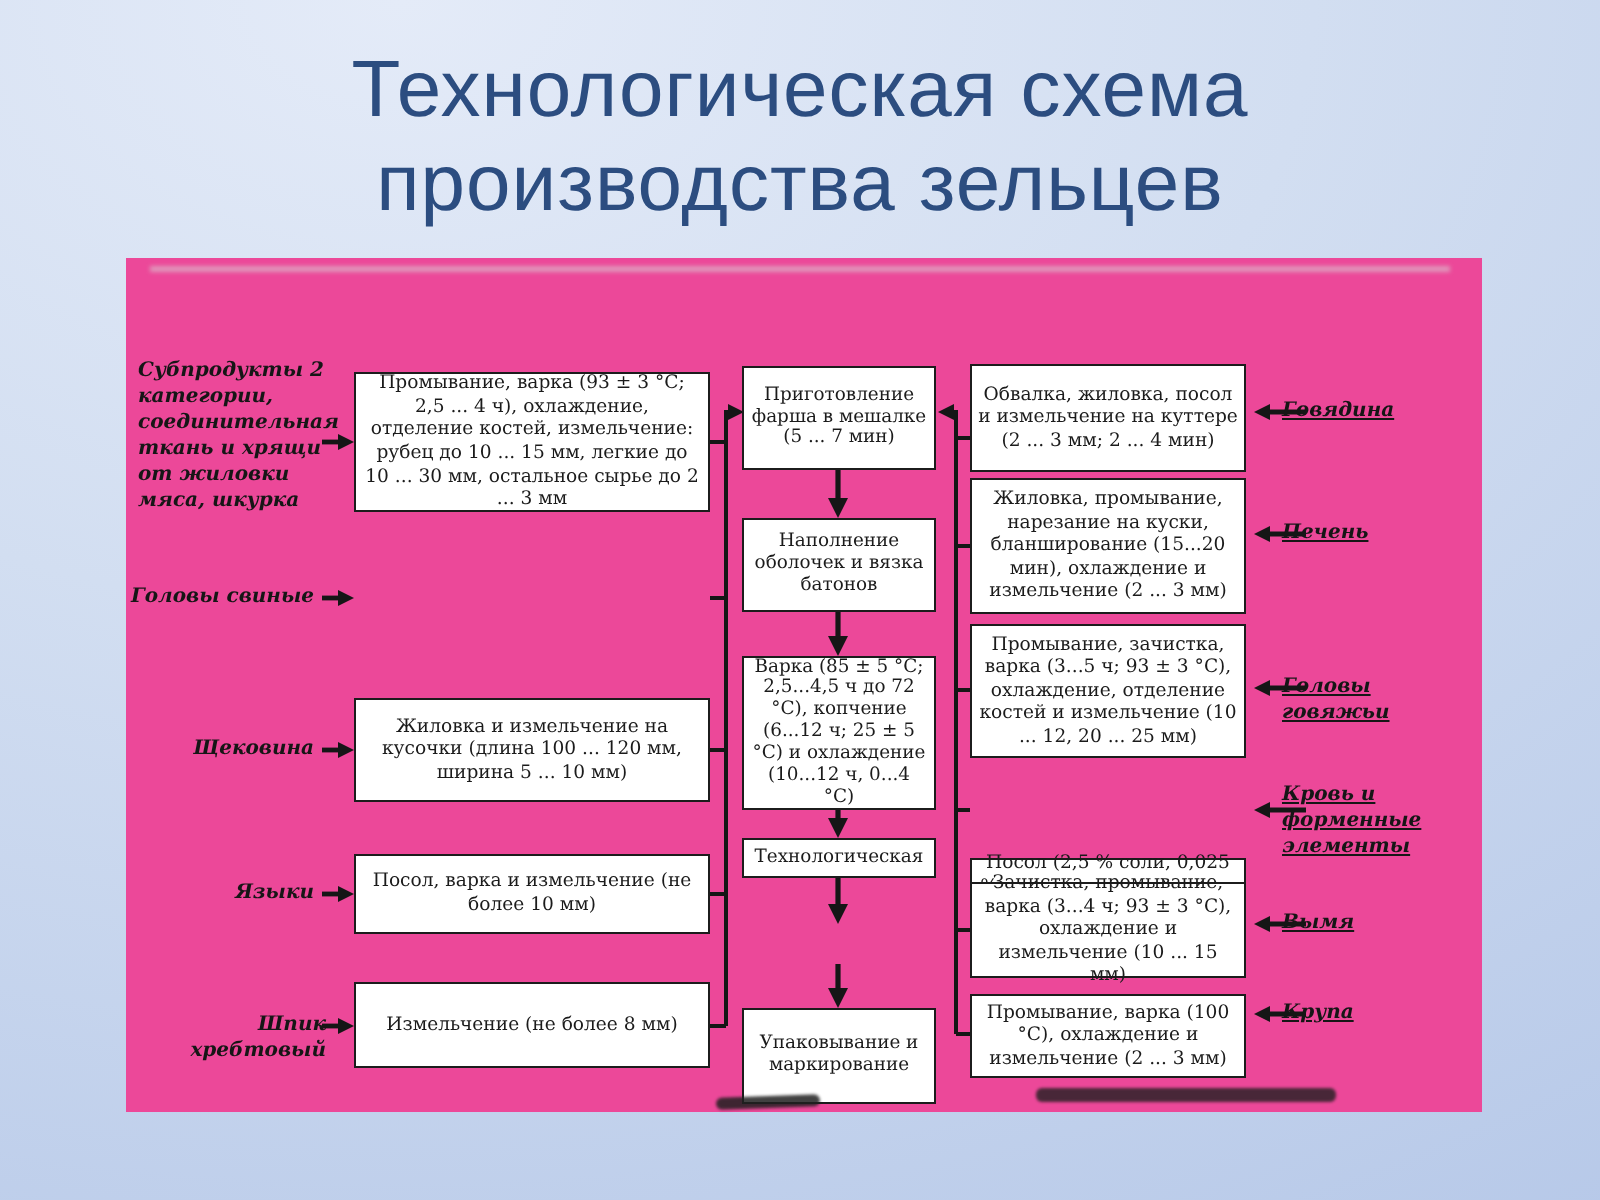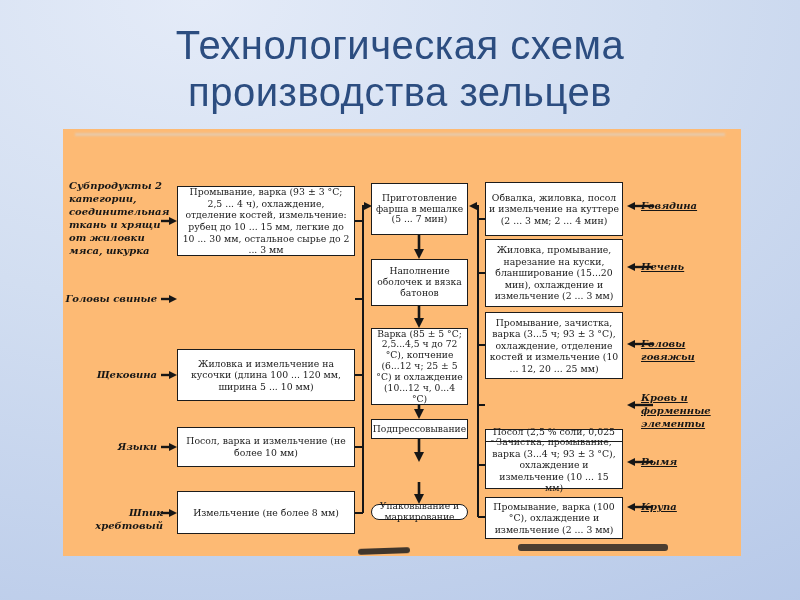--- a/index.html
+++ b/index.html
@@ -7,21 +7,21 @@
     width:800px; height:600px; overflow:hidden; position:relative;
     background: radial-gradient(150% 135% at 25% 0%, #e4ebf8 0%, #d2def1 38%, #b2c5e7 100%);
     font-family:"Liberation Sans", sans-serif;
   }
   .title {
     position:absolute; left:0; top:22px; width:800px; text-align:center;
     color:#2c4d80; font-size:40px; line-height:47px; letter-spacing:.5px;
   }
   .panel {
     position:absolute; left:63px; top:129px; width:678px; height:427px;
-    background:#fdba74;
+    background:#ec4899;
   }
   .box {
     position:absolute; box-sizing:border-box; border:1.8px solid #1c1c1c; background:#fff;
     display:flex; align-items:center; justify-content:center; text-align:center;
     font-family:"DejaVu Serif", serif; color:#1b1b1b; padding:1px 3px;
   }
   .lbox { left:114px; width:178px; font-size:9.3px; line-height:1.24; }
   .cbox { left:308px; width:97px;  font-size:9.2px; line-height:1.18; }
   .rbox { left:422px; width:138px; font-size:9.3px; line-height:1.24; }
   .src {
@@ -90,22 +90,22 @@
   <div class="src l" style="left:0;top:377px;width:100px;">Шпик хребтовый</div>
 
   <div class="box lbox" style="top:57px;height:70px;">Промывание, варка (93 ± 3 °С; 2,5 ... 4 ч), охлаждение, отделение костей, измельчение: рубец до 10 ... 15 мм, легкие до 10 ... 30 мм, остальное сырье до 2 ... 3 мм</div>
   <div class="box lbox" style="top:220px;height:52px;">Жиловка и измельчение на кусочки (длина 100 ... 120 мм, ширина 5 ... 10 мм)</div>
   <div class="box lbox" style="top:298px;height:40px;">Посол, варка и измельчение (не более 10 мм)</div>
   <div class="box lbox" style="top:362px;height:43px;">Измельчение (не более 8 мм)</div>
 
   <div class="box cbox" style="top:54px;height:52px;">Приготовление фарша в мешалке (5 ... 7 мин)</div>
   <div class="box cbox" style="top:130px;height:47px;">Наполнение оболочек и вязка батонов</div>
   <div class="box cbox" style="top:199px;height:77px;">Варка (85 ± 5 °С; 2,5...4,5 ч до 72 °С), копчение (6...12 ч; 25 ± 5 °С) и охлаждение (10...12 ч, 0...4 °С)</div>
-  <div class="box cbox" style="top:290px;height:20px;">Подпрессовывание</div>
-  <div class="box cbox" style="top:375px;height:16px;border-radius:15px;">Упаковывание и маркирование</div>
+  <div class="box cbox" style="top:290px;height:20px;">Технологическая</div>
+  <div class="box cbox" style="top:375px;height:48px;">Упаковывание и маркирование</div>
 
   <div class="box rbox" style="top:53px;height:54px;">Обвалка, жиловка, посол и измельчение на куттере (2 ... 3 мм; 2 ... 4 мин)</div>
   <div class="box rbox" style="top:110px;height:68px;">Жиловка, промывание, нарезание на куски, блан­ширование (15...20 мин), охлаждение и измельчение (2 ... 3 мм)</div>
   <div class="box rbox" style="top:183px;height:67px;">Промывание, зачистка, варка (3...5 ч; 93 ± 3 °С), охлаждение, отделение костей и измельчение (10 ... 12, 20 ... 25 мм)</div>
   <div class="box rbox" style="top:256px;height:41px;margin-top:44px;">Посол (2,5 % соли, 0,025 % нитрита натрия), варка (40 ... 60 мин), измельчение (2 ... 3 мм)</div>
   <div class="box rbox" style="top:312px;height:48px;">Зачистка, промывание, варка (3...4 ч; 93 ± 3 °С), охлаждение и измельчение (10 ... 15 мм)</div>
   <div class="box rbox" style="top:368px;height:42px;">Промывание, варка (100 °С), охлаждение и измельчение (2 ... 3 мм)</div>
 
   <div class="src r" style="left:578px;top:70px;width:100px;">Говядина</div>
   <div class="src r" style="left:578px;top:131px;width:100px;">Печень</div>

